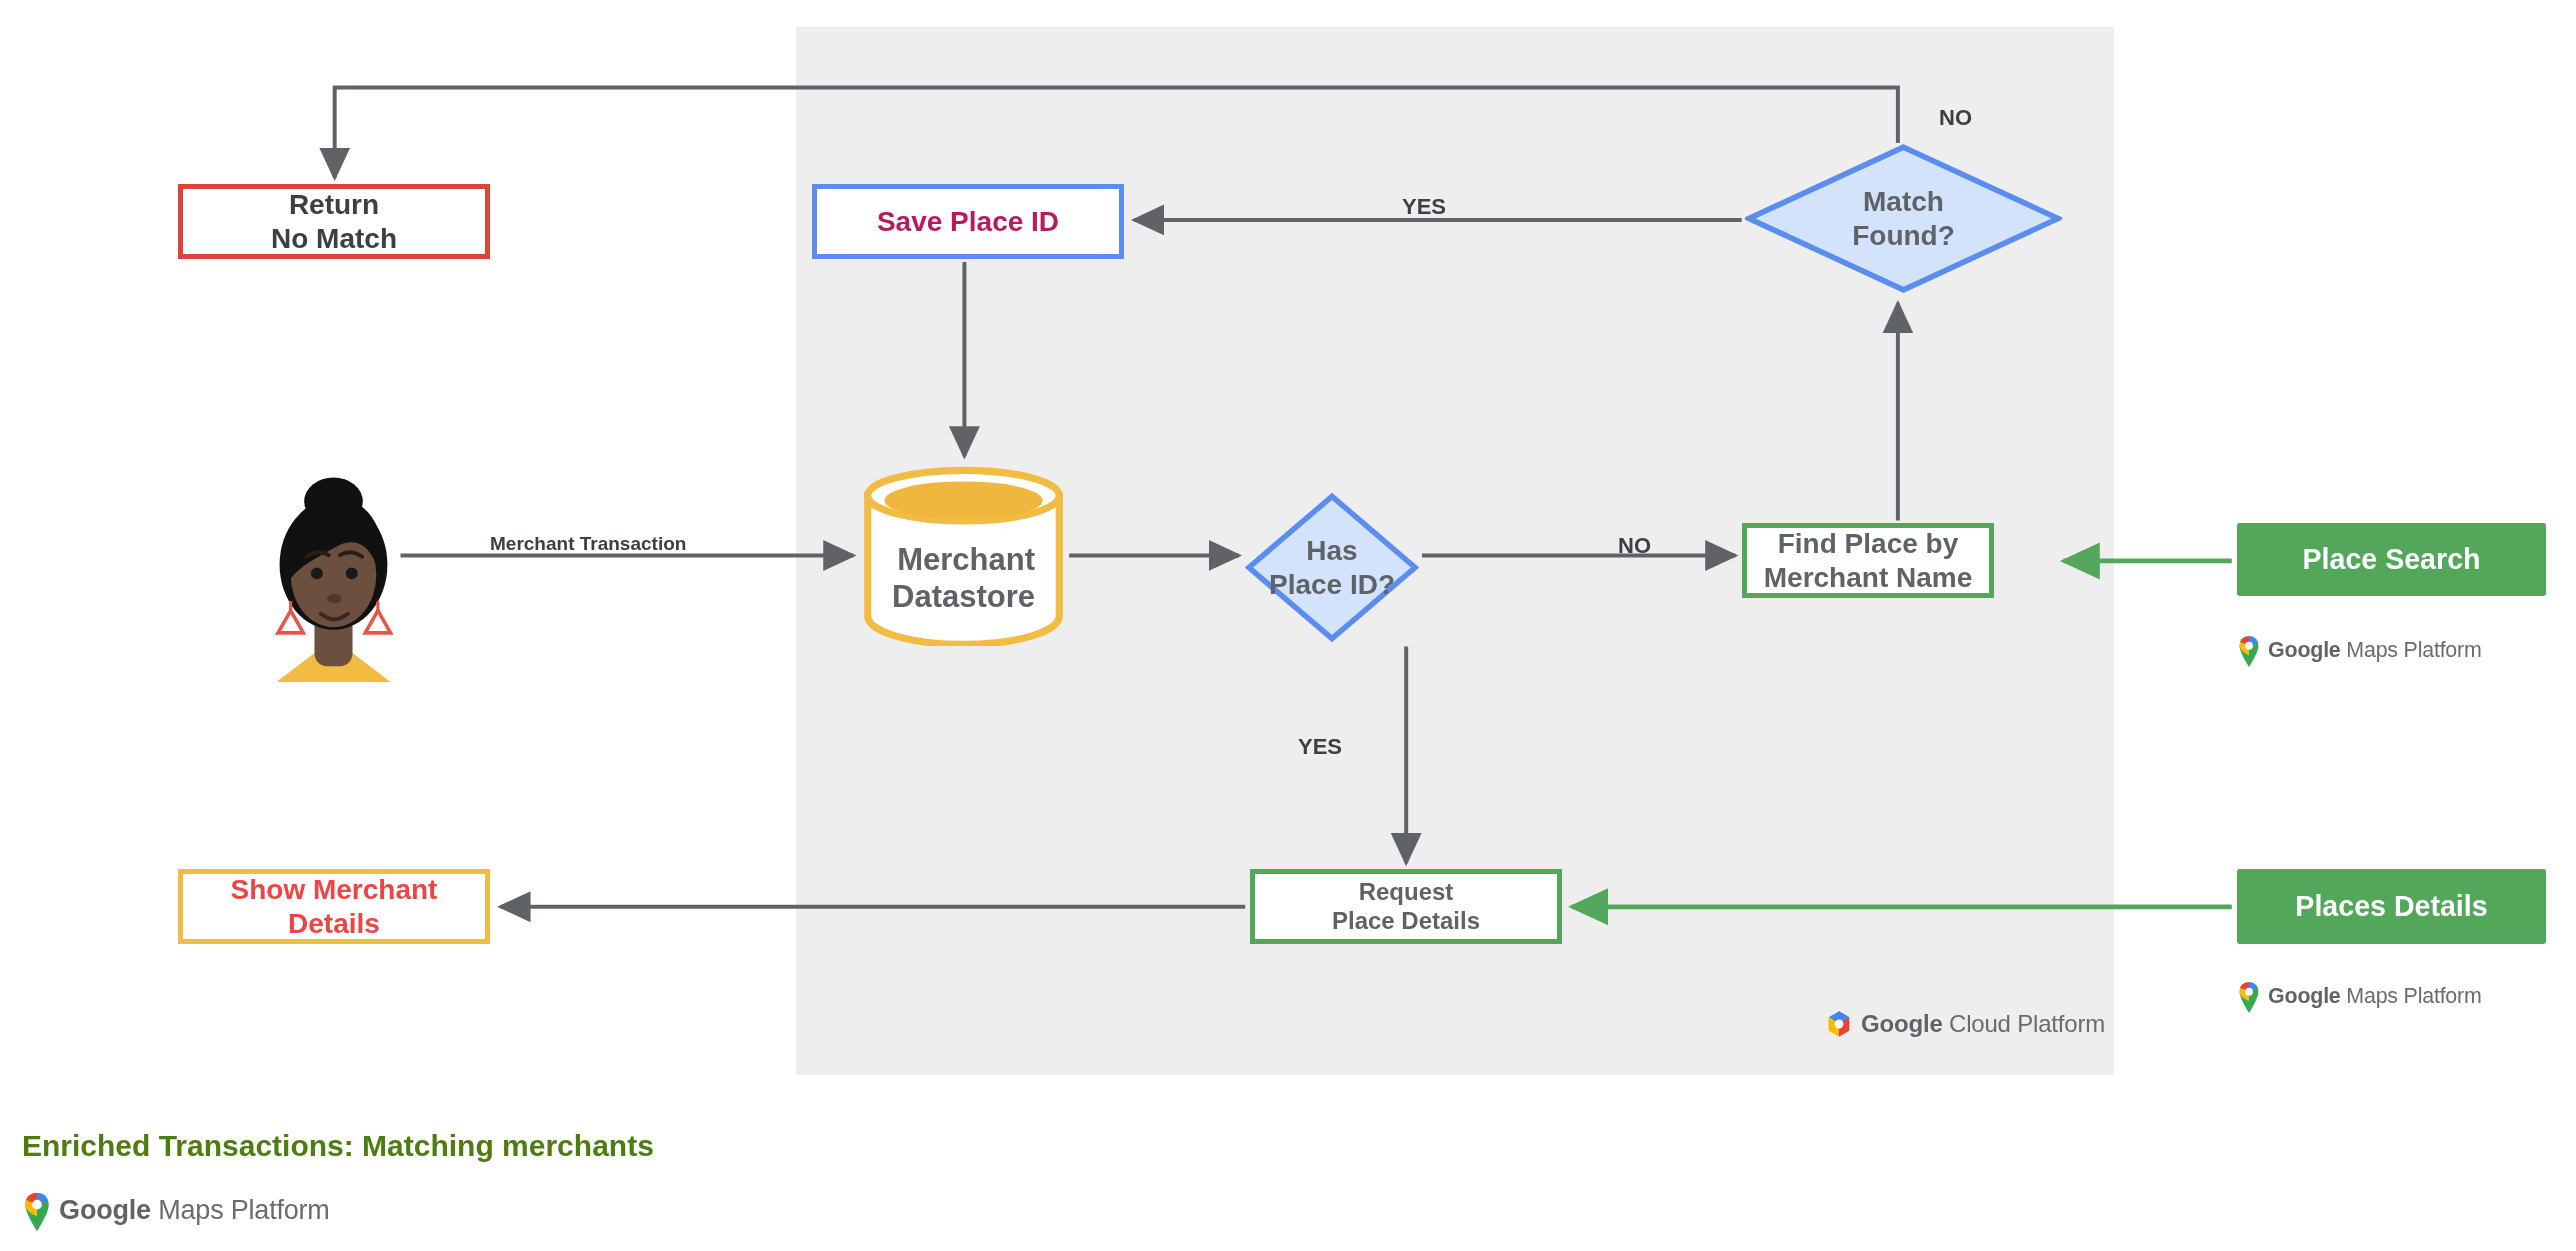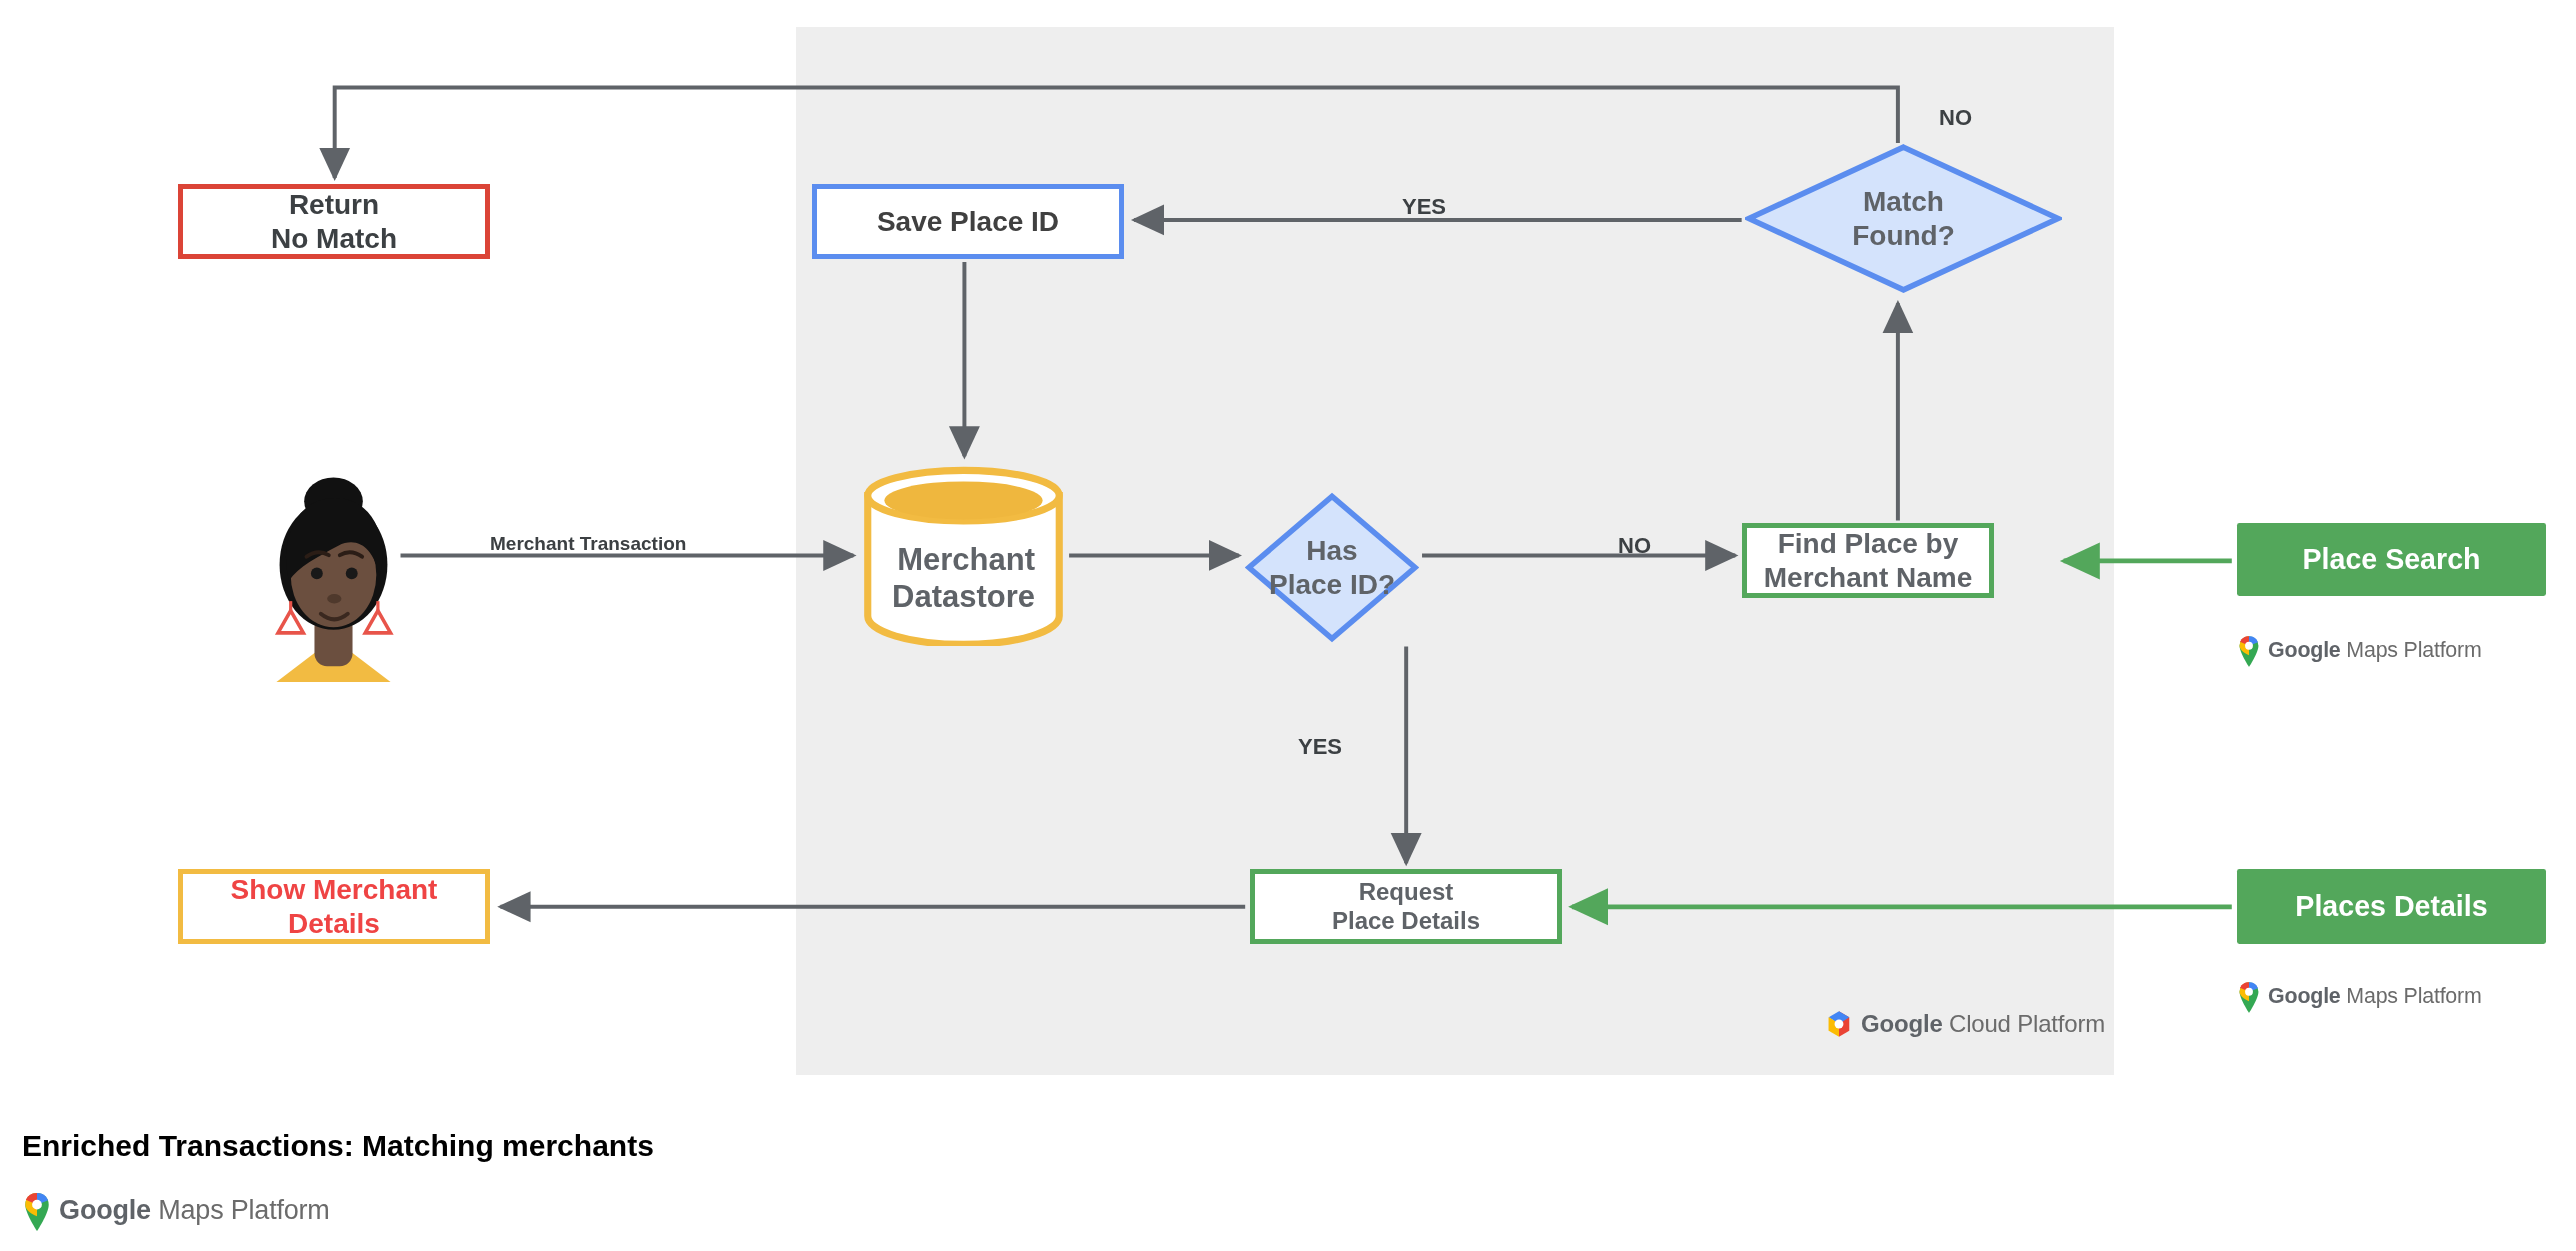--- a/index.html
+++ b/index.html
@@ -41,21 +41,21 @@
     left: 178px; top: 869px; width: 312px; height: 75px;
     border: 5.6px solid #f2bb42;
   }
   #n-show .box-label { font-size: 28px; color: #ef4444; }
 
   
   #n-save {
     left: 812px; top: 184px; width: 312px; height: 75px;
     border: 5.6px solid #5b8def;
   }
-  #n-save .box-label { font-size: 28px; color: #404040; }
+  #n-save .box-label { font-size: 28px; color: #be185d; }
 
   
   #n-find {
     left: 1742px; top: 523px; width: 252px; height: 75px;
     border: 5.6px solid #53a75b;
   }
   #n-find .box-label { font-size: 28px; color: #5f6368; }
 
   
   #n-request {
@@ -99,21 +99,21 @@
     white-space: nowrap;
   }
   .big-edge-label { font-size: 19px; margin-left: 20px; }
 
   
   #avatar { position: absolute; left: 262px; top: 460px; width: 143px; height: 222px; }
 
   
   #title {
     position: absolute; left: 22px; top: 1129px;
-    font-size: 30px; font-weight: bold; color: #000000;
+    font-size: 30px; font-weight: bold; color: #4d7c0f;
   }
 
   
   .brand { position: absolute; display: flex; align-items: center; gap: 7.1px; }
   .brand .brandtext { font-size: 21.4px; color: #6b6b6b; letter-spacing: -0.2px; }
   .brand .brandtext b { font-weight: bold; color: #5f6368; }
   #brand-bottom { left: 22px; top: 1190px; }
   #brand-bottom .brandtext { font-size: 27px; }
   #brand-search { left: 2237px; top: 634px; }
   #brand-details { left: 2237px; top: 980px; }

